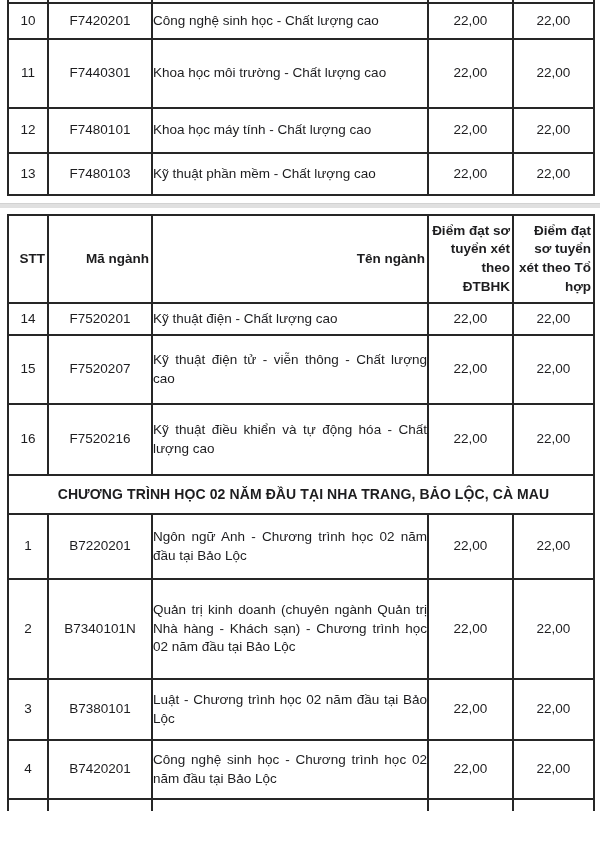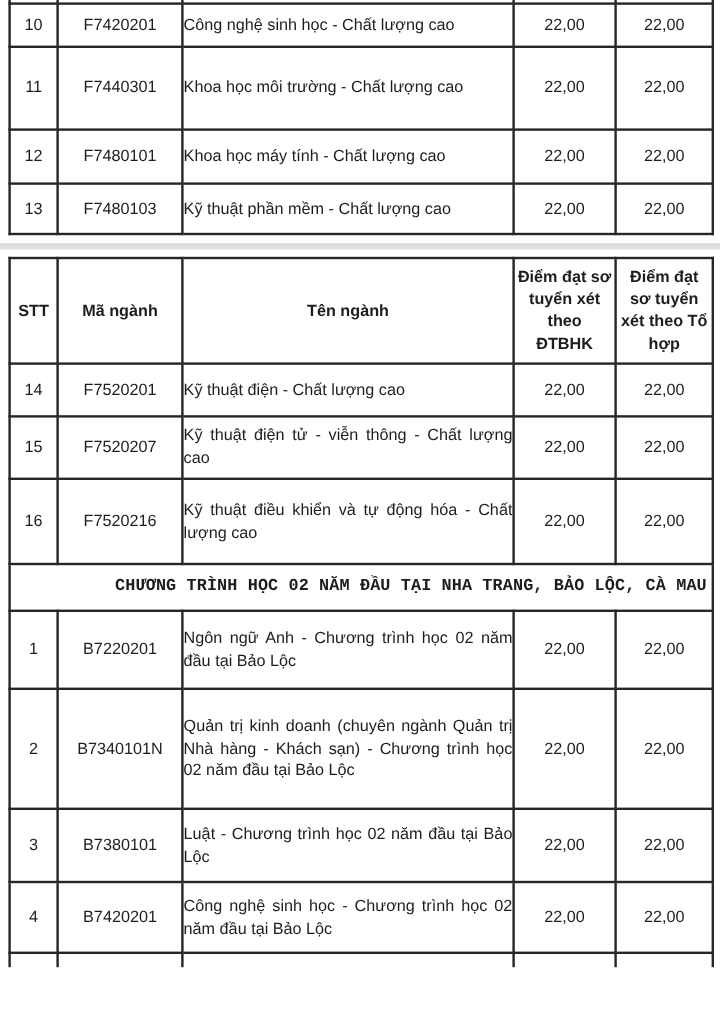--- a/index.html
+++ b/index.html
@@ -30,36 +30,35 @@
     border: 2px solid #262626;
     vertical-align: middle;
     padding: 2px 4px;
     overflow: hidden;
   }
   tr.cut-top td    { border-top: none; padding: 0; }
   tr.cut-bottom td { border-bottom: none; padding: 0; }
 
   th {
     font-weight: bold;
-    text-align: center;
+    text-align: right;
     padding: 4px 2px;
     line-height: 1.38;
   }
   td.c-stt   { text-align: center; }
   td.c-code  { text-align: center; }
   td.c-name  { text-align: justify; padding: 4px 0; }
   td.c-score { text-align: center; }
 
   td.section-cell {
     font-weight: bold;
     font-size: 14px;
-    text-align: right;
+    text-align: center;
     padding: 4px 4px 4px 9px;
     letter-spacing: 0.1px;
-    font-family: Liberation Mono, monospace;
   }
 
   .divider-gap { height: 18px; position: relative; }
   .divider-line {
     position: absolute;
     top: 7px; left: 0;
     width: 600px; height: 4px;
     background: #e0e0e0;
     border-top: 1px solid #d2d2d2;
   }
@@ -129,28 +128,28 @@
         <col class="w-s2">
     </colgroup>
     <tbody>
       <tr style="height:88px">
         <th>STT</th>
         <th>Mã ngành</th>
         <th>Tên ngành</th>
         <th>Điểm đạt sơ tuyển xét theo ĐTBHK</th>
         <th>Điểm đạt sơ tuyển xét theo Tổ hợp</th>
       </tr>
-      <tr style="height:44px">
+      <tr style="height:32px">
         <td class="c-stt">14</td>
         <td class="c-code">F7520201</td>
         <td class="c-name">Kỹ thuật điện - Chất lượng cao</td>
         <td class="c-score">22,00</td>
         <td class="c-score">22,00</td>
       </tr>
-      <tr style="height:52px">
+      <tr style="height:69px">
         <td class="c-stt">15</td>
         <td class="c-code">F7520207</td>
         <td class="c-name">Kỹ thuật điện tử - viễn thông - Chất lượng cao</td>
         <td class="c-score">22,00</td>
         <td class="c-score">22,00</td>
       </tr>
       <tr style="height:71px">
         <td class="c-stt">16</td>
         <td class="c-code">F7520216</td>
         <td class="c-name">Kỹ thuật điều khiển và tự động hóa - Chất lượng cao</td>

